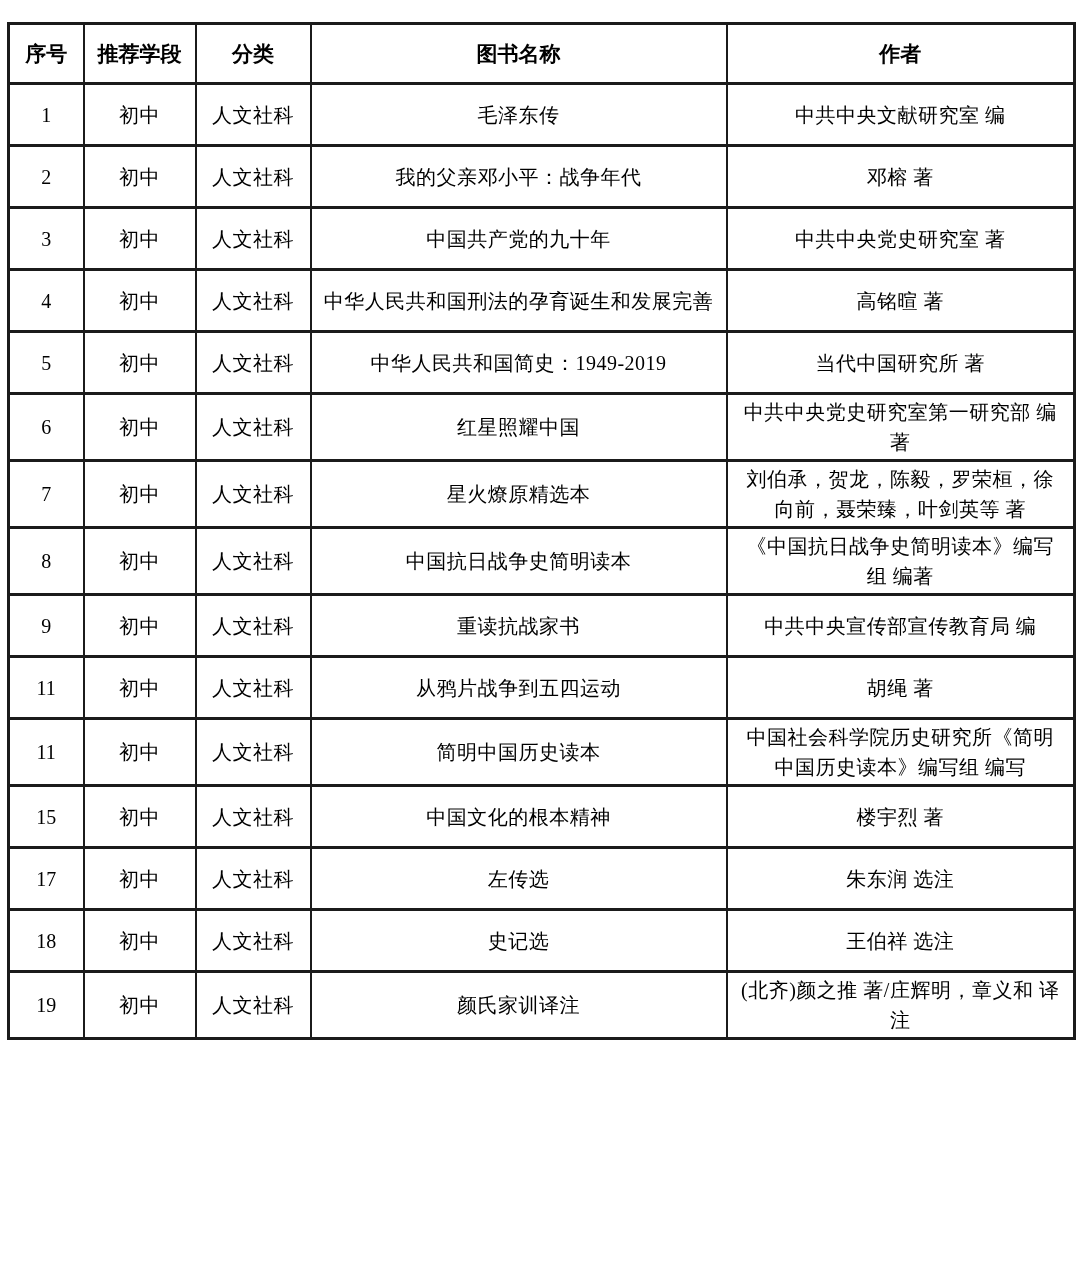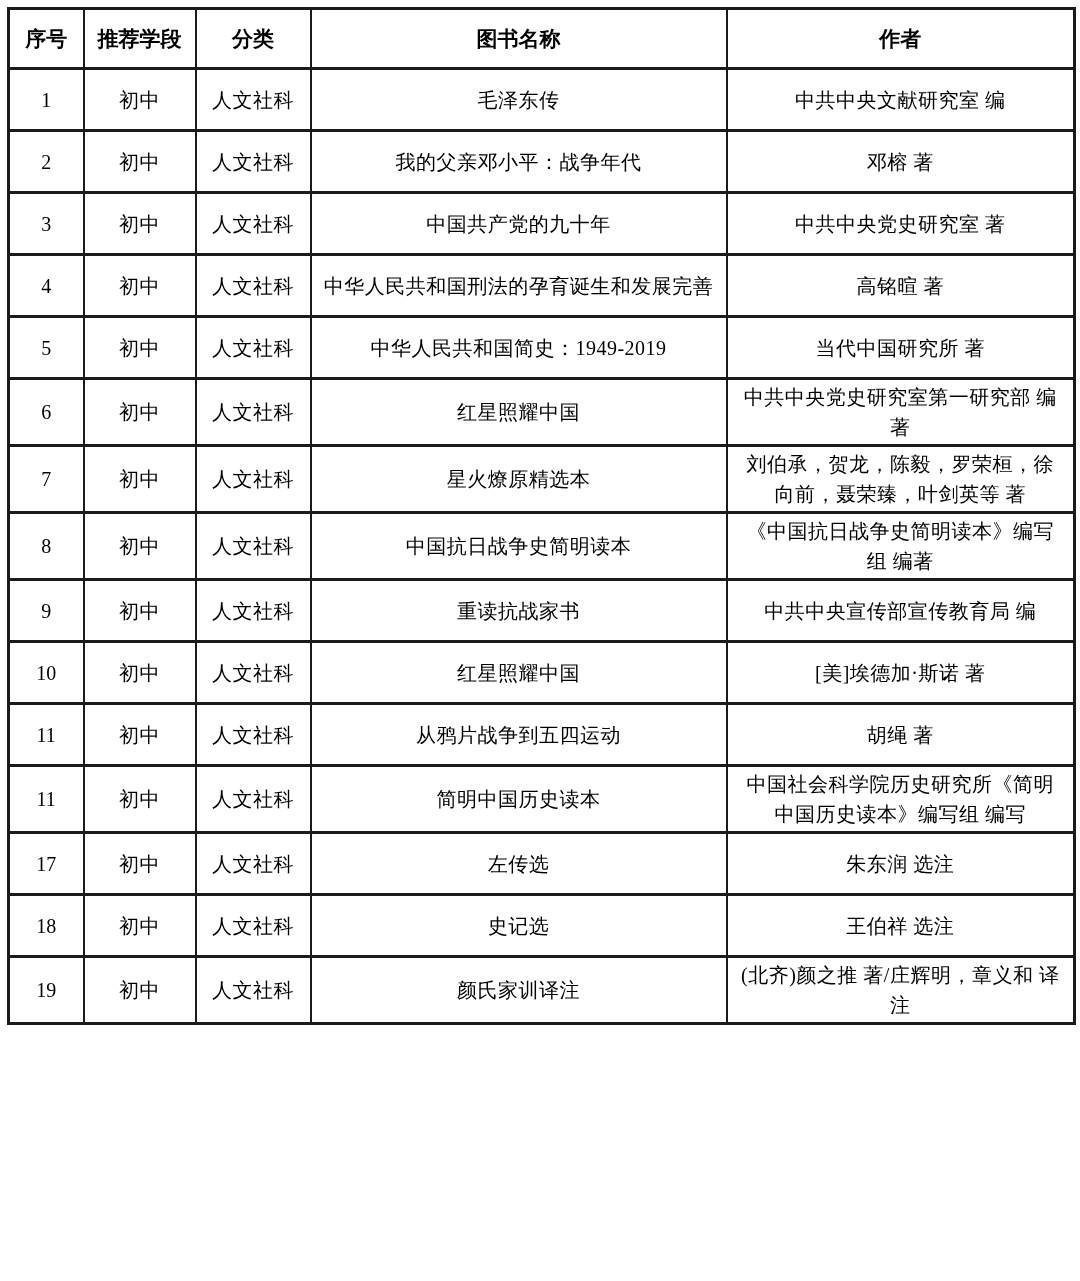--- a/index.html
+++ b/index.html
@@ -7,21 +7,21 @@
     padding: 0;
     background: #ffffff;
     font-family: "Liberation Serif", "DejaVu Serif", serif;
     color: #000000;
   }
   .page {
     width: 1080px;
     min-height: 1281px;
     background: #ffffff;
     box-sizing: border-box;
-    padding: 7px 7px;
+    padding: 22px 7px;
   }
   table.book-table {
     width: 1066px;
     border-collapse: collapse;
     table-layout: fixed;
     border: 3px solid #1b1b1b;
   }
   col.c-no       { width: 75px;  }
   col.c-stage    { width: 112px; }
   col.c-category { width: 115px; }
@@ -137,46 +137,46 @@
   </tr>
 
   <tr>
     <td class="cell-no">9</td>
     <td>初中</td>
     <td>人文社科</td>
     <td>重读抗战家书</td>
     <td>中共中央宣传部宣传教育局 编</td>
   </tr>
 
-  <tr>
-    <td class="cell-no">10</td>
-    <td>初中</td>
-    <td>人文社科</td>
-    <td>红星照耀中国</td>
-    <td>[美]埃德加·斯诺 著</td>
-  </tr>
 
   <tr>
     <td class="cell-no">11</td>
     <td>初中</td>
     <td>人文社科</td>
     <td>从鸦片战争到五四运动</td>
     <td>胡绳 著</td>
   </tr>
 
   <tr>
     <td class="cell-no">11</td>
     <td>初中</td>
     <td>人文社科</td>
     <td>简明中国历史读本</td>
     <td>中国社会科学院历史研究所《简明中国历史读本》编写组 编写</td>
   </tr>
 
 
 
+  <tr>
+    <td class="cell-no">15</td>
+    <td>初中</td>
+    <td>人文社科</td>
+    <td>中国文化的根本精神</td>
+    <td>楼宇烈 著</td>
+  </tr>
 
 
   <tr>
     <td class="cell-no">17</td>
     <td>初中</td>
     <td>人文社科</td>
     <td>左传选</td>
     <td>朱东润 选注</td>
   </tr>
 

